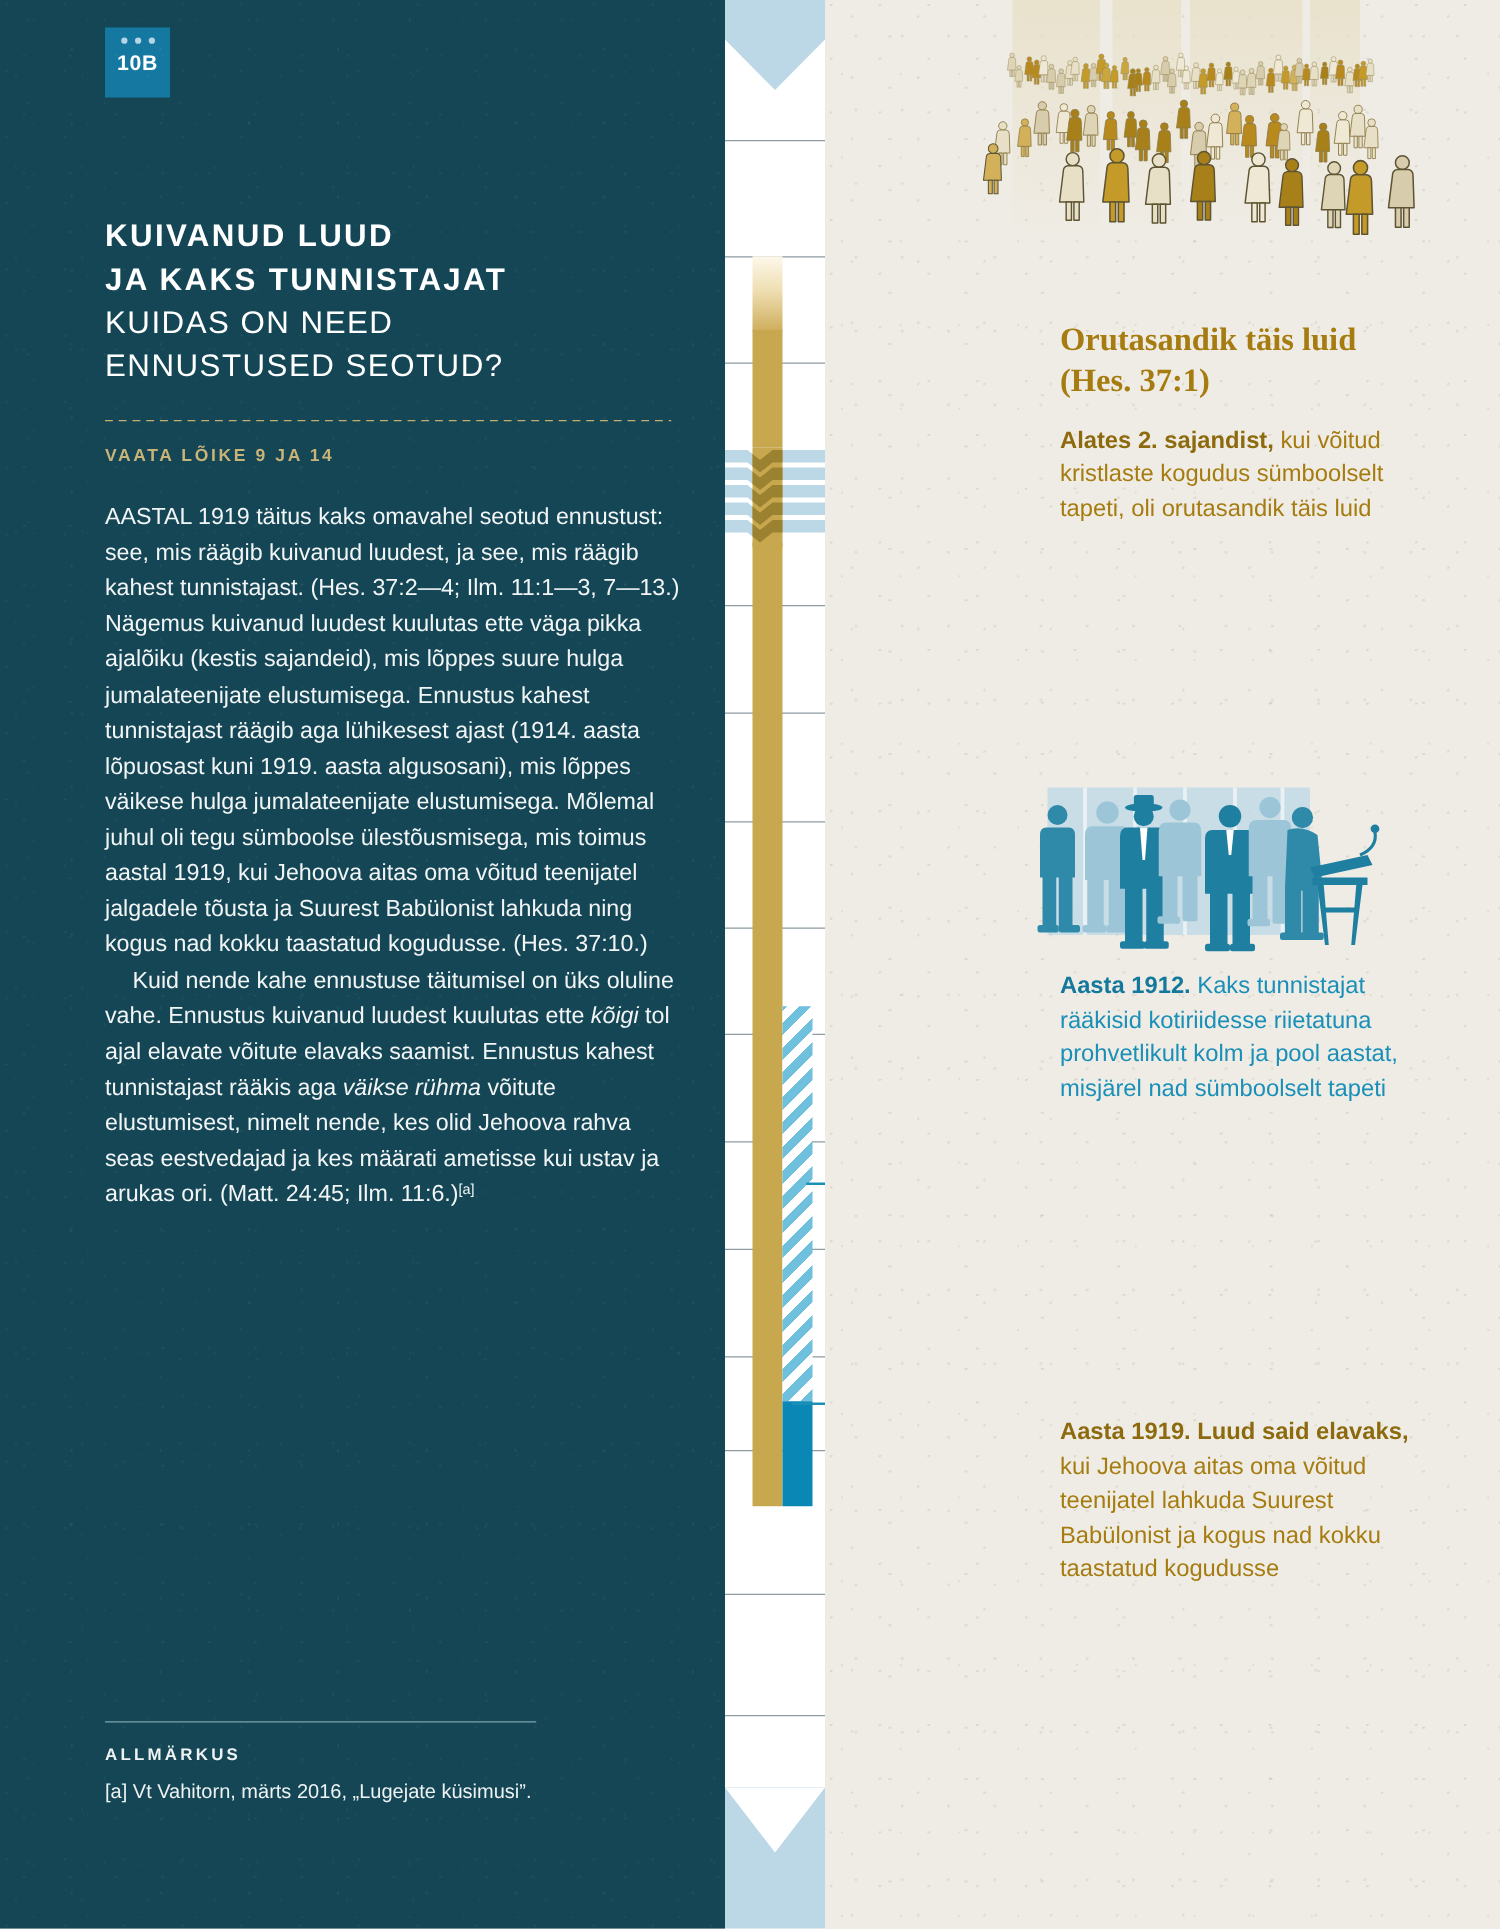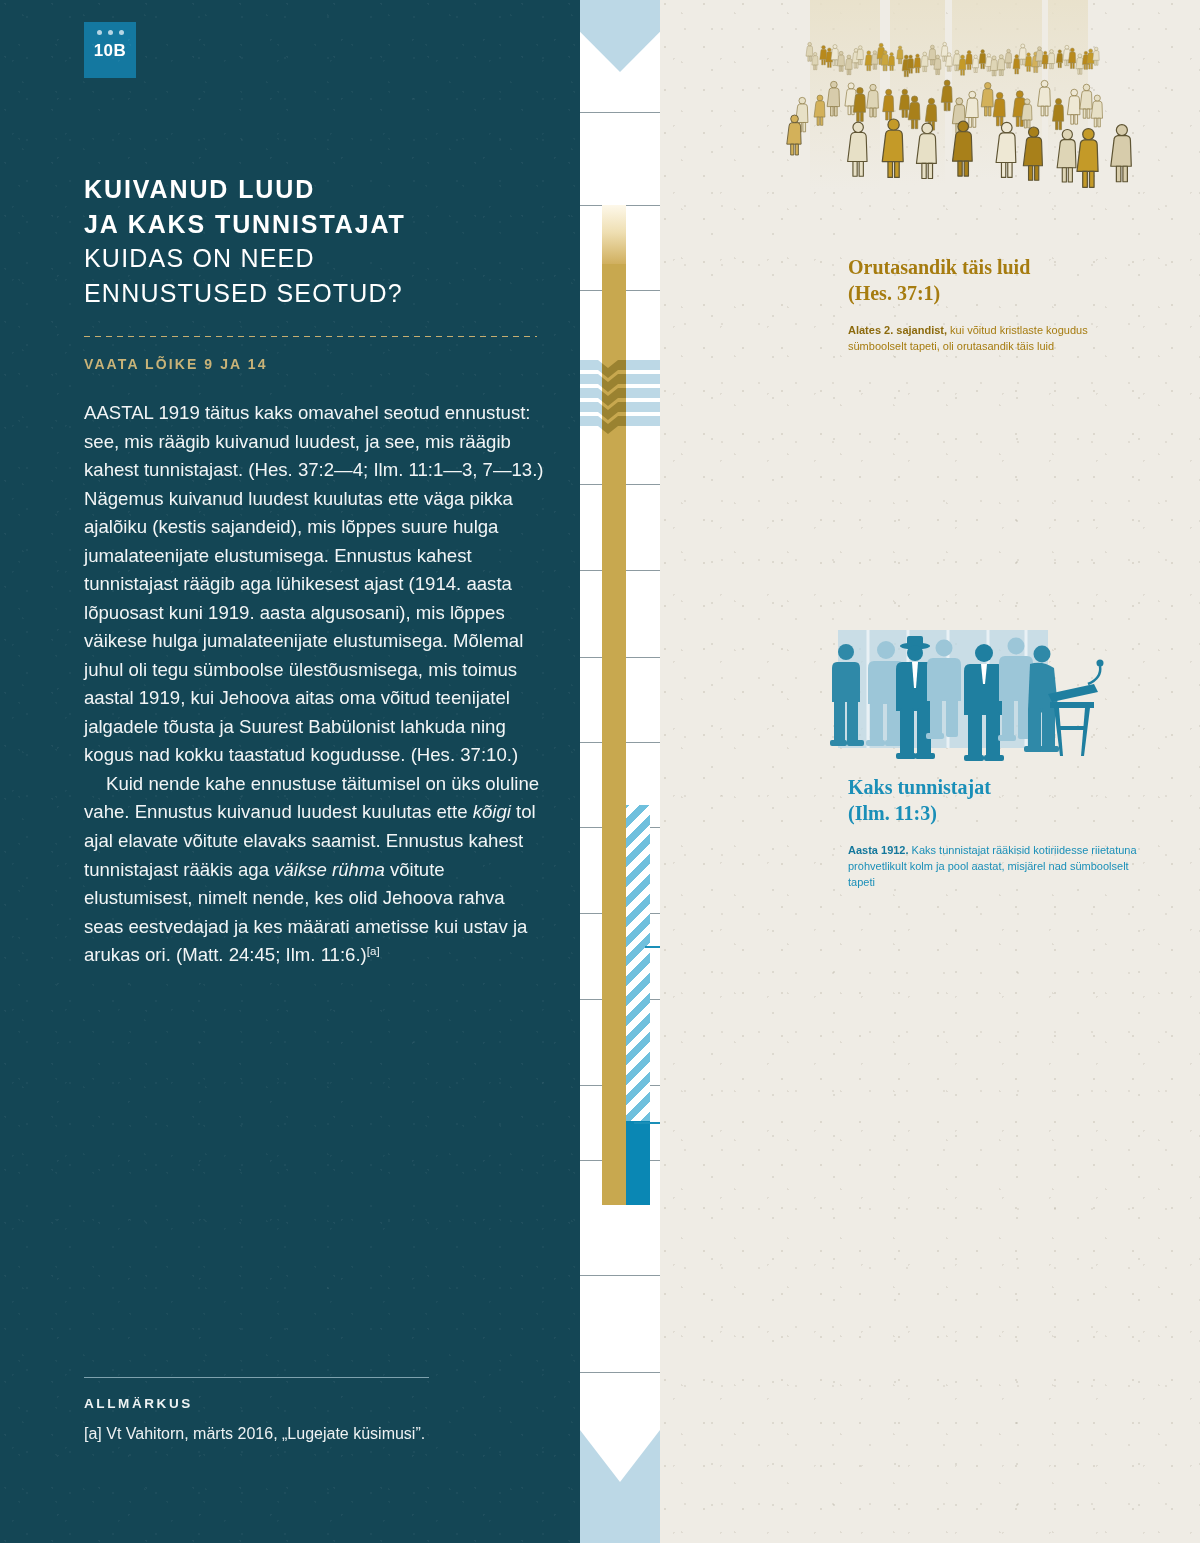--- a/index.html
+++ b/index.html
@@ -156,24 +156,24 @@
       radial-gradient(circle at 41% 27%, rgba(120,110,85,.13) 0 1px, transparent 1px),
       radial-gradient(circle at 67% 49%, rgba(120,110,85,.12) 0 1px, transparent 1px),
       radial-gradient(circle at 85% 71%, rgba(120,110,85,.15) 0 1px, transparent 1px),
       radial-gradient(circle at 29% 88%, rgba(120,110,85,.12) 0 1px, transparent 1px);
     background-size: 39px 43px, 53px 49px, 37px 59px, 61px 41px, 47px 67px;
   }
 
   .callout { position:absolute; width: 290px; left: 188px; z-index:3; }
   .callout h3 {
     font-family: "Liberation Serif", serif;
-    font-size: 20px; font-weight: 700; line-height: 1.28;
+    font-size: 26px; font-weight: 700; line-height: 1.28;
     margin-bottom: 17px;
   }
-  .callout p { font-size: 11px; line-height: 1.45; }
+  .callout p { font-size: 19px; line-height: 1.45; }
   .callout p b { font-weight: 700; }
   .gold-text h3, .gold-text p { color: #a67c10; }
   .gold-text p b { color: #8c6a0d; }
   .blue-text h3, .blue-text p { color: #1a8fb8; }
   .blue-text p b { color: #14789c; }
 
   
   .illus { position:absolute; z-index:1; }
   #illus-crowd { left: 120px; top: -10px; width: 420px; height: 250px; }
   #illus-two   { left: 160px; top: 622px; width: 330px; height: 150px; }
@@ -895,22 +895,21 @@
 
   <div class="callout gold-text" style="top:255px;">
     <h3>
       <span>Orutasandik täis luid</span><br>
       <span>(Hes. 37:1)</span>
     </h3>
     <p><b>Alates 2. sajandist,</b><span> kui võitud kristlaste kogudus sümboolselt tapeti, oli orutasandik täis luid</span></p>
   </div>
 
   <div class="callout blue-text" style="top:775px;">
-    <h3>
-      <span>Kaks tunnistajat</span><br>
-      <span>(Ilm. 11:3)</span>
-    </h3>
     <p><b>Aasta 1912.</b><span> Kaks tunnistajat rääkisid kotiriidesse riietatuna prohvetlikult kolm ja pool aastat, misjärel nad süm­boolselt tapeti</span></p>
   </div>
 
+  <div class="callout gold-text" style="top:1132px;">
+    <p><b>Aasta 1919. Luud said elavaks,</b><span> kui Jehoova aitas oma võitud teenijatel lahkuda Suurest Babülonist ja kogus nad kokku taastatud kogu­dusse</span></p>
+  </div>
 
 
 </div>
 
 </body></html>

